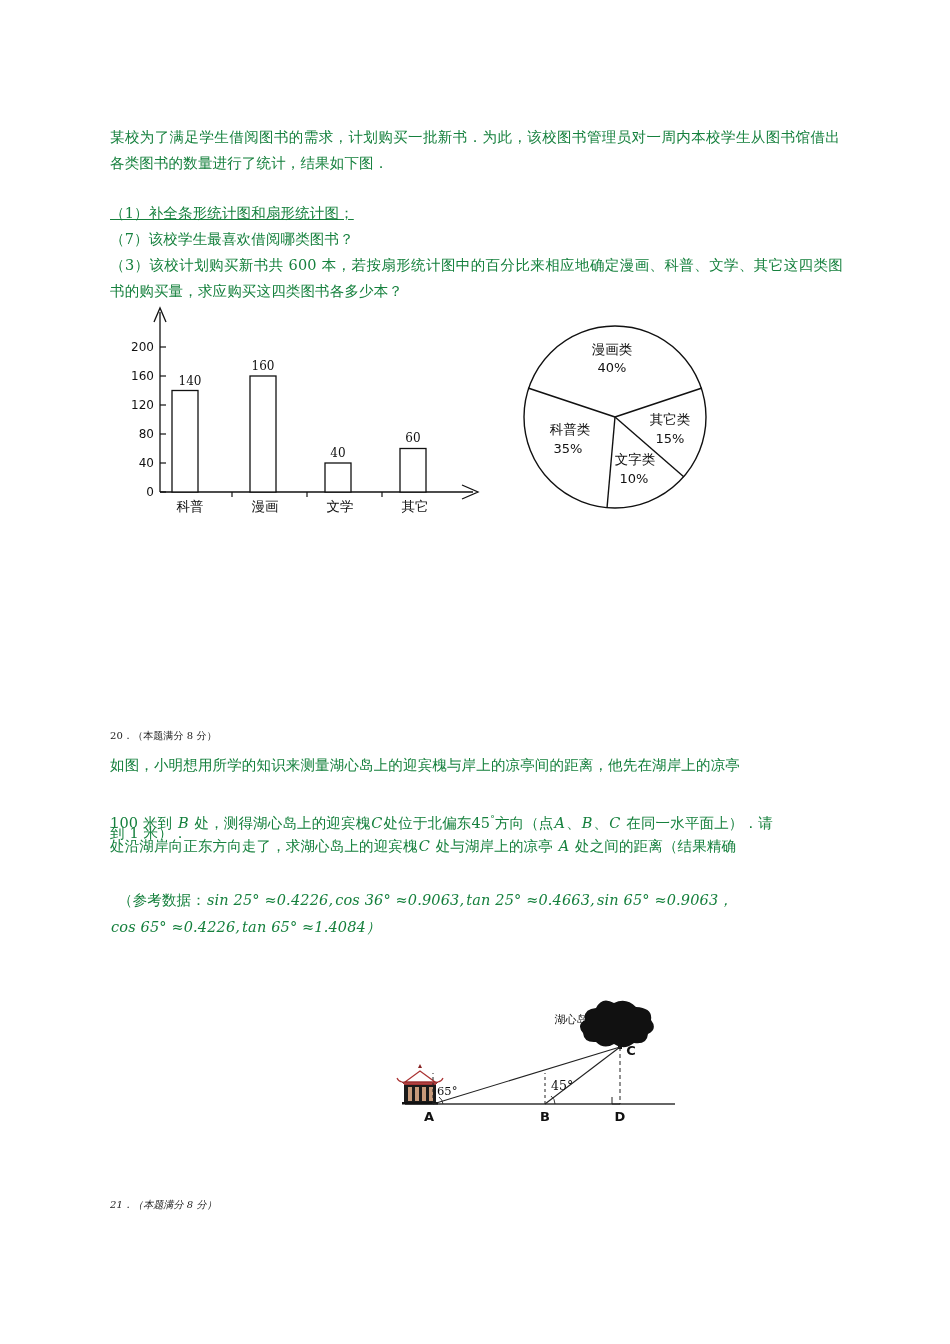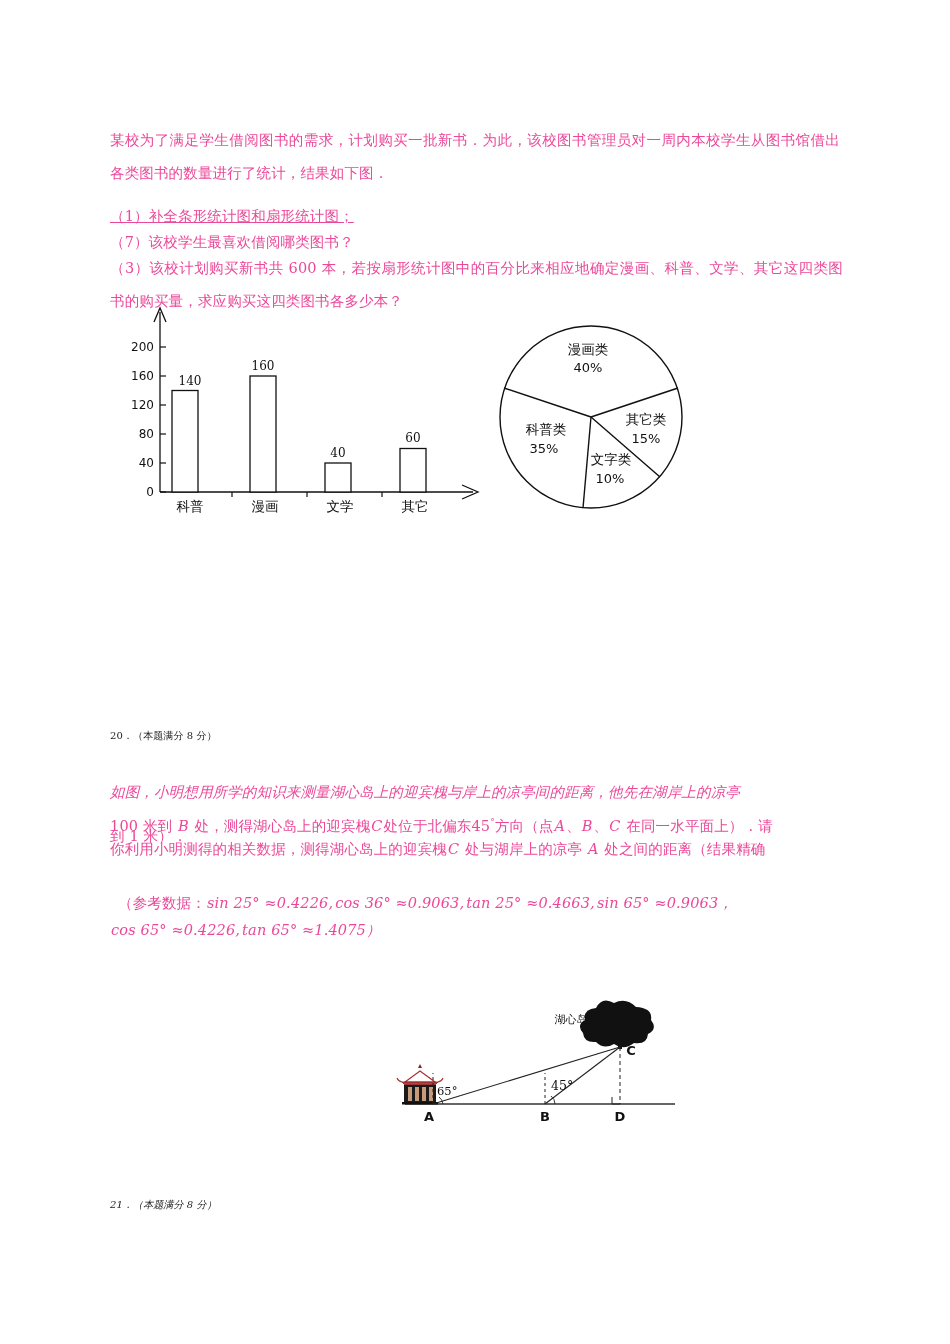--- a/index.html
+++ b/index.html
@@ -25,22 +25,22 @@
     font-family: "DejaVu Serif", "Liberation Serif", serif;
     font-size: 10px;
     line-height: 25px;
     color: #1a1a1a;
     white-space: nowrap;
     letter-spacing: 0.1px;
   }
   .para {
     position: absolute;
     font-size: 14.5px;
-    line-height: 33px;
-    color: #ec4899;
+    line-height: 26px;
+    color: #15803d;
     text-align: justify;
     letter-spacing: 0.15px;
   }
   .ital {
     font-style: italic;
     font-family: "DejaVu Serif", "Liberation Serif", serif;
     padding: 0 1px;
   }
   .sup-deg {
     font-size: 9px;
@@ -49,21 +49,21 @@
   
   #bar-chart {
     position: absolute;
     left: 110px;
     top: 300px;
     width: 385px;
     height: 215px;
   }
   #pie-chart {
     position: absolute;
-    left: 488px;
+    left: 512px;
     top: 312px;
     width: 215px;
     height: 210px;
   }
   #survey-figure {
     position: absolute;
     left: 385px;
     top: 985px;
     width: 310px;
     height: 165px;
@@ -176,41 +176,41 @@
         <text x="58" y="122" font-size="13.5">科普类</text>
         <text x="56" y="141" font-size="13">35%</text>
       </g>
     </svg>
   </div>
 
   <div class="ptext" style="left:110px; top:723px;">
     <span>20．</span><span>（本题满分 8 分）</span>
   </div>
 
-  <div class="para" style="left:110px; top:776px; width:735px;font-style:italic;">
+  <div class="para" style="left:110px; top:752px; width:735px;">
     <span>如图，小明想用所学的知识来测量湖心岛上的迎宾槐与岸上的凉亭间的距离，他先在湖岸上的凉亭</span>
   </div>
 
 
   <div class="para" style="left:110px; top:806px; width:737px;">
     <span>100 米到</span><span class="ital"> B </span><span>处，测得湖心岛上的迎宾槐</span><span class="ital">C</span><span>处位于北偏东</span><span>45</span><span class="sup-deg">°</span><span>方向（点</span><span class="ital">A</span><span>、</span><span class="ital">B</span><span>、</span><span class="ital">C </span><span>在同一水平面上）．请</span>
   </div>
 
   <div class="para" style="left:110px; top:833px; width:737px;">
-    <span>你利用小明测得的相关数据，测得湖心岛上的迎宾槐</span><span class="ital">C </span><span>处与湖岸上的凉亭</span><span class="ital"> A </span><span>处之间的距离（结果精确</span>
+    <span>处沿湖岸向正东方向走了，求湖心岛上的迎宾槐</span><span class="ital">C </span><span>处与湖岸上的凉亭</span><span class="ital"> A </span><span>处之间的距离（结果精确</span>
   </div>
 
   <div class="para" style="left:110px; top:820px; width:737px;">到 1 米）．</div>
 
   <div class="para" style="left:118px; top:887px; width:737px;">
     <span>（参考数据：</span><span class="ital">sin 25° ≈0.4226,</span><span class="ital">cos 36° ≈0.9063,</span><span class="ital">tan 25° ≈0.4663,</span><span class="ital">sin 65° ≈0.9063，</span>
   </div>
 
   <div class="para" style="left:110px; top:914px; width:737px;">
-    <span class="ital">cos 65° ≈0.4226,</span><span class="ital">tan 65° ≈1.4075）</span>
+    <span class="ital">cos 65° ≈0.4226,</span><span class="ital">tan 65° ≈1.4084）</span>
   </div>
 
   <div id="survey-figure">
     <svg width="310" height="165" viewBox="0 0 310 165">
 
       <line x1="20" y1="119" x2="290" y2="119" stroke="#333" stroke-width="1.3"></line>
 
       <g>
 
         <path d="M20 97 L35 86 L50 97 Z" fill="#ffffff" stroke="#a33" stroke-width="1.2"></path>

